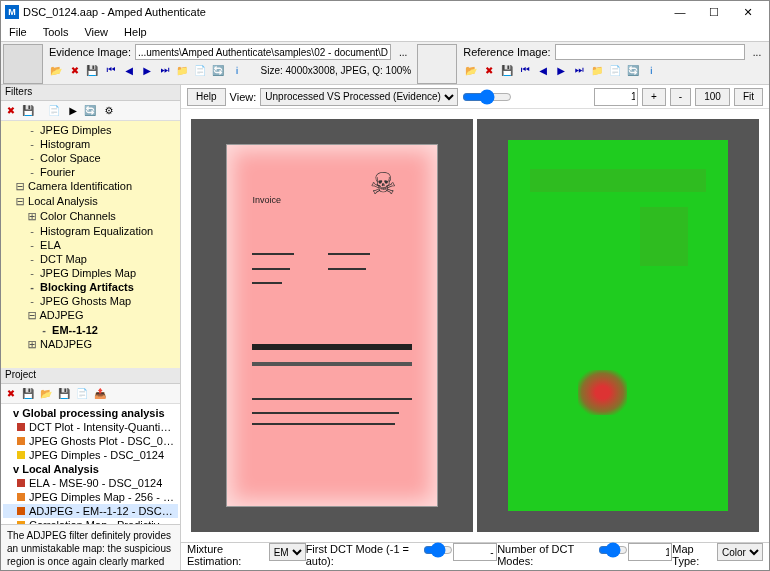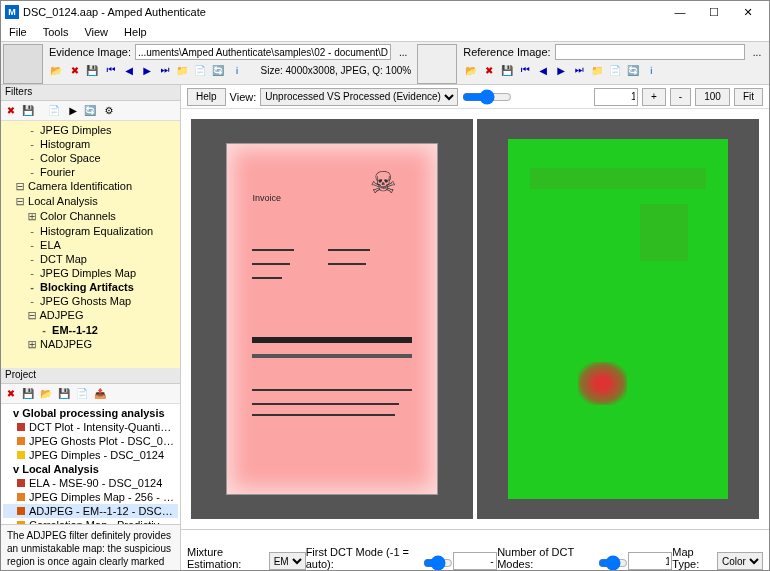--- a/index.html
+++ b/index.html
@@ -57,21 +57,21 @@
 .viewer { flex: 1; background: #fff; display: flex; gap: 4px; padding: 10px; overflow: hidden; }
 .pane { flex: 1; background: #555; display: flex; align-items: center; justify-content: center; overflow: hidden; }
 .doc { width: 75%; height: 88%; background: #fca5a5; border: 1px solid #999; position: relative; box-shadow: 0 0 20px 6px rgba(255,255,255,.6) inset; }
 .doc .skull { position: absolute; right: 10%; top: 6%; width: 22%; height: 16%; }
 .doc .skull::before { content: "☠"; font-size: 30px; color: #333; position: absolute; }
 .doc .line { position: absolute; left: 12%; height: 2px; background: #333; }
 .doc .blk { position: absolute; left: 12%; height: 10px; background: #222; }
 .map { width: 78%; height: 90%; background: #1fcc1f; position: relative; }
 .map .red { position: absolute; left: 32%; top: 62%; width: 22%; height: 12%; background: radial-gradient(#d33 20%, rgba(204,51,51,.6) 60%, transparent 80%); border-radius: 4px; }
 .map .faint { position: absolute; background: rgba(200,50,50,.1); }
-.bottombar { height: 41px; border-top: 1px solid #ccc; display: flex; align-items: flex-end; padding: 0 6px; font-size: 10px; }
+.bottombar { height: 28px; border-top: 1px solid #ccc; display: flex; align-items: flex-start; padding: 0 6px; font-size: 10px; }
 </style>
 </head>
 <body>
 
 <div class="titlebar">
   <div class="logo">M</div>
   <div class="title">DSC_0124.aap - Amped Authenticate</div>
   <div class="winbtn">—</div>
   <div class="winbtn">☐</div>
   <div class="winbtn close">✕</div>

